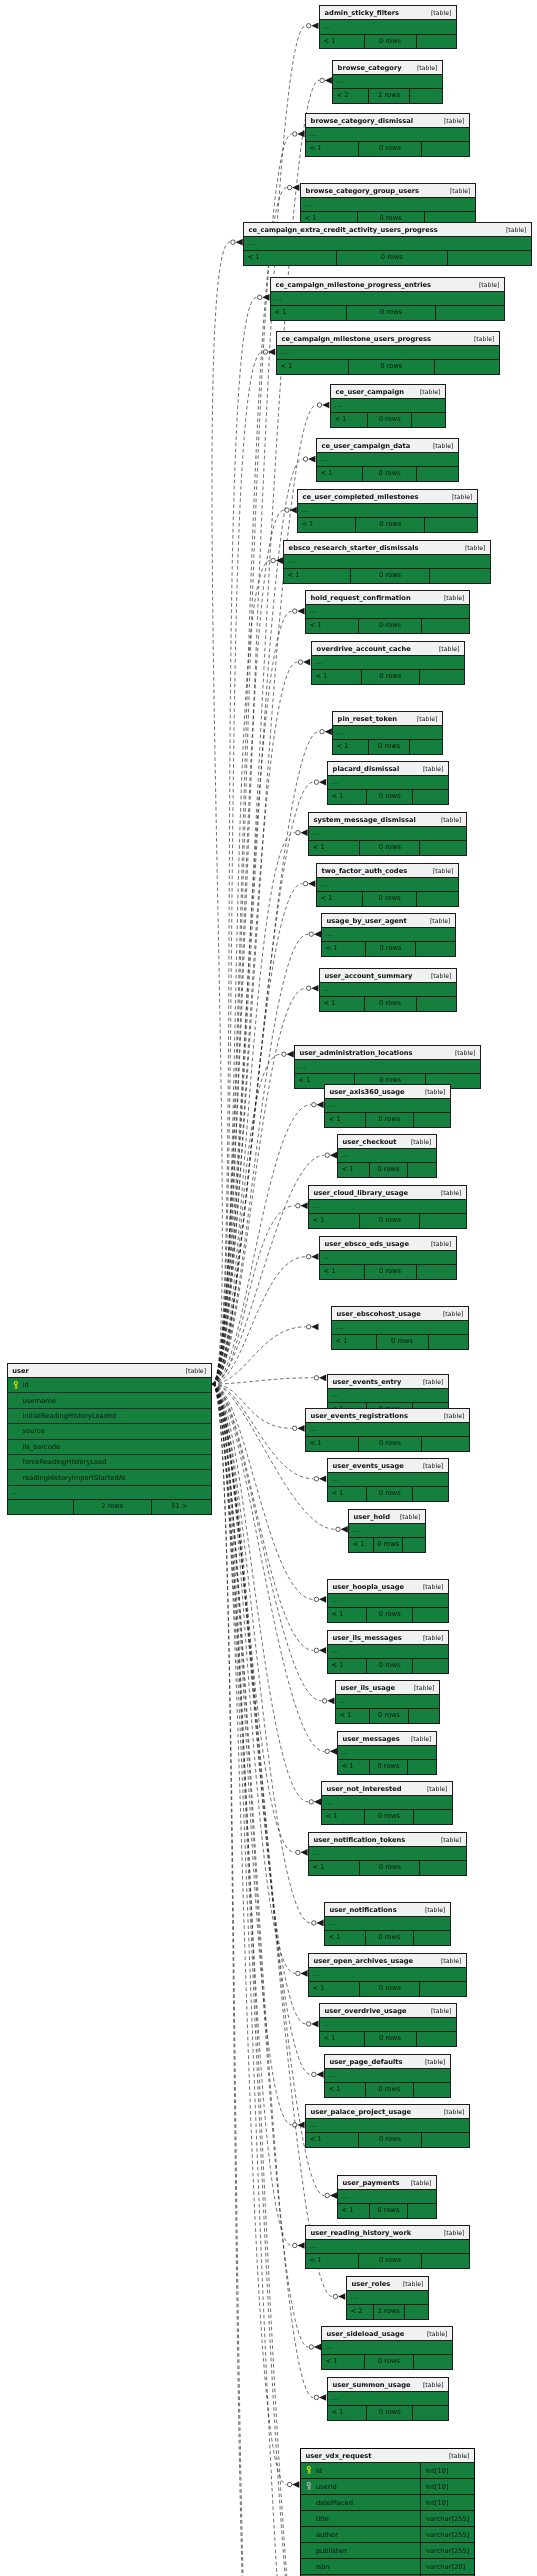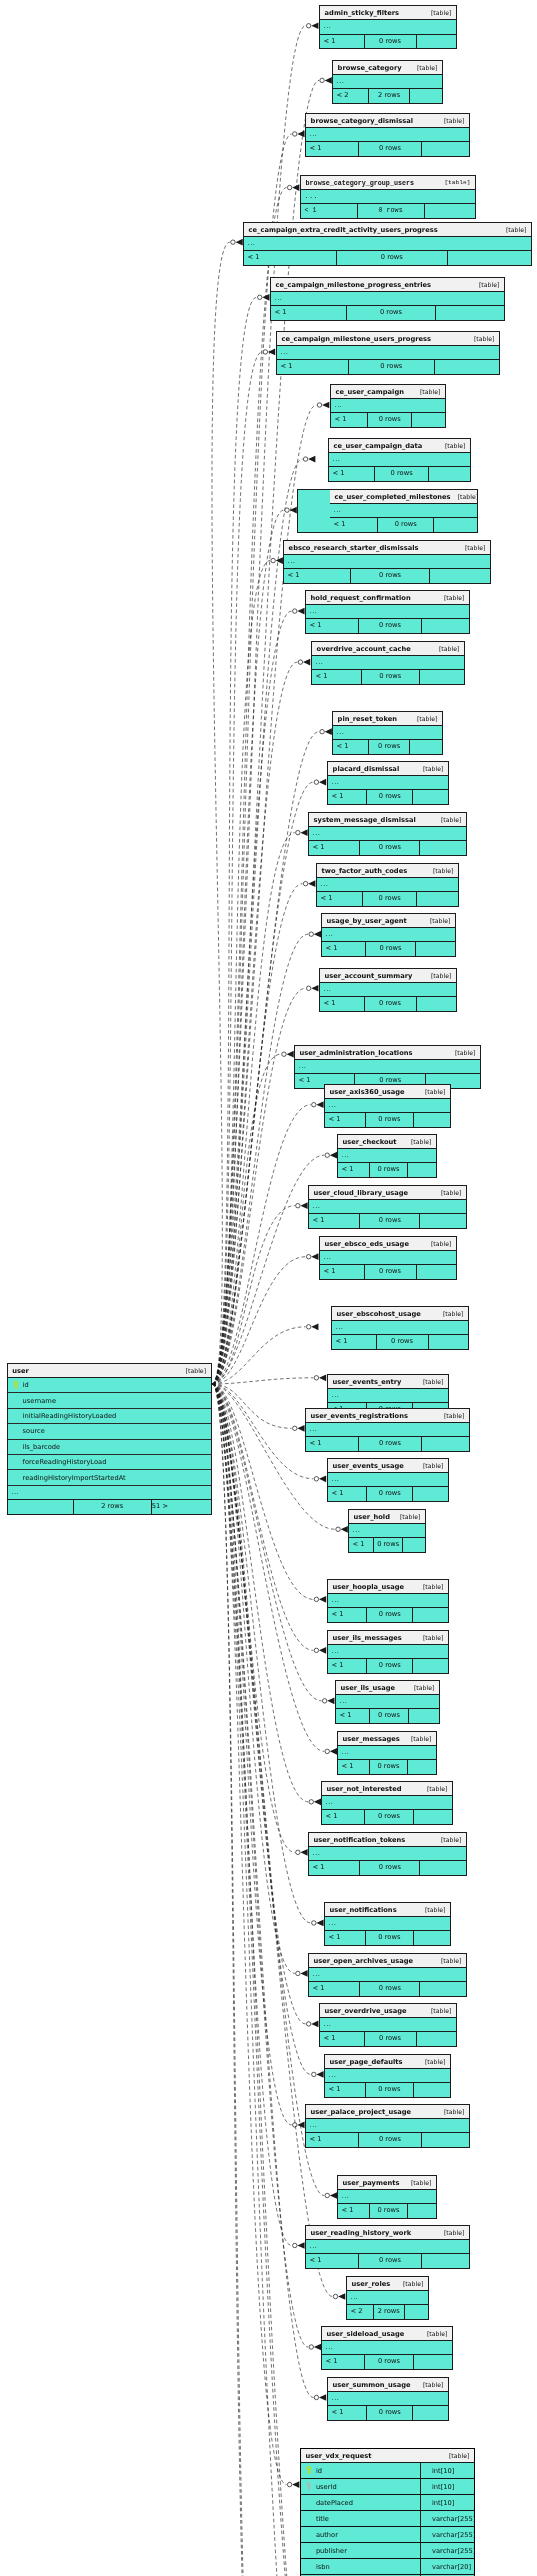--- a/index.html
+++ b/index.html
@@ -1,34 +1,34 @@
 <!DOCTYPE html>
 <html style="font-size:8.2px"><head>
 <meta charset="utf-8">
 <style>
   html,body{margin:0;padding:0;background:#ffffff;}
   body{font-family:"DejaVu Sans","Liberation Sans",sans-serif;color:#111;}
   #canvas{position:relative;width:538px;height:2989px;overflow:hidden;background:#fff;}
   #wires{position:absolute;left:0;top:0;z-index:1;}
-  .tbl{position:absolute;z-index:2;background:#5eead4;border:0.8px solid #1c1c1c;box-sizing:border-box;font-size:6.7px;cursor:pointer;}
+  .tbl{position:absolute;z-index:2;background:#15803d;border:0.8px solid #1c1c1c;box-sizing:border-box;font-size:6.7px;cursor:pointer;}
   .tbl.thick{border-width:1.5px;border-color:#000;}
   .hdr{display:flex;justify-content:space-between;align-items:center;background:#f1f1f1;border-bottom:1px solid #1c1c1c;height:14px;padding:0 4.6px;box-sizing:border-box;white-space:nowrap;}
   .hdr .nm{font-weight:bold;font-size:6.7px;}
   .hdr .tag{font-size:6.2px;font-weight:normal;padding-left:7.2px;}
   .crow{display:flex;align-items:stretch;height:14.4px;border-bottom:0.6px solid #2a2a2a;}
   .tbl.thick .crow{height:15px;border-bottom:0.8px solid #111;}
   .crow:last-of-type{border-bottom:0.8px solid #1c1c1c;}
   .cname{flex:1;display:flex;align-items:center;padding-left:4.6px;gap:3.6px;min-width:0;white-space:nowrap;}
   .kslot{width:6.7px;display:inline-flex;align-items:center;justify-content:center;flex:0 0 6.7px;}
-  .ctype{width:54px;flex:0 0 54px;border-left:0.8px solid #1c1c1c;display:flex;align-items:center;padding-left:11px;box-sizing:border-box;white-space:nowrap;}
+  .ctype{width:54px;flex:0 0 54px;border-left:0.8px solid #1c1c1c;display:flex;align-items:center;padding-left:5px;box-sizing:border-box;white-space:nowrap;}
   .dots{height:13.4px;line-height:13.4px;padding-left:3.6px;border-bottom:0.8px solid #1c1c1c;letter-spacing:0.5px;}
   .ftr{display:flex;height:13.4px;line-height:13px;}
   .ftr .fl{width:32%;padding-left:3.6px;box-sizing:border-box;white-space:nowrap;}
   .ftr .fc{flex:1;text-align:center;border-left:0.8px solid #1c1c1c;border-right:0.8px solid #1c1c1c;white-space:nowrap;}
-  .ftr .fr{width:29%;text-align:left;padding-right:3.6px;box-sizing:border-box;white-space:nowrap;}
+  .ftr .fr{width:29%;text-align:center;padding-right:3.6px;box-sizing:border-box;white-space:nowrap;}
 </style>
 </head>
 <body>
 
 <div id="canvas">
   <svg id="wires" width="538" height="2989" viewBox="0 0 1044 5801">
       <path d="M412,2686 C475,2686 504,50 593,50" fill="none" stroke="#1a1a1a" stroke-width="1.2" stroke-dasharray="7,5"></path>
       <circle cx="599" cy="50" r="4.3" fill="#fff" stroke="#1a1a1a" stroke-width="1.4"></circle>
       <polygon points="604,50 618,43.5 618,56.5" fill="#1a1a1a"></polygon>
       <path d="M412,2686 C475,2686 530,156 619,156" fill="none" stroke="#1a1a1a" stroke-width="1.2" stroke-dasharray="7,5"></path>
@@ -273,21 +273,21 @@
         <span class="nm">browse_category_dismissal</span>
         <span class="tag">[table]</span>
       </div>
       <div class="dots">...</div>
       <div class="ftr">
         <span class="fl">&lt; 1</span>
         <span class="fc">0 rows</span>
         <span class="fr"></span>
       </div>
     </div>
-    <div class="tbl" style="left: 300px; top: 175px; width: 176px; font-family: Liberation Mono, monospace;">
+    <div class="tbl" style="left: 300px; top: 183px; width: 176px;">
       <div class="hdr">
         <span class="nm">browse_category_group_users</span>
         <span class="tag">[table]</span>
       </div>
       <div class="dots">...</div>
       <div class="ftr">
         <span class="fl">&lt; 1</span>
         <span class="fc">0 rows</span>
         <span class="fr"></span>
       </div>
@@ -333,33 +333,33 @@
         <span class="nm">ce_user_campaign</span>
         <span class="tag">[table]</span>
       </div>
       <div class="dots">...</div>
       <div class="ftr">
         <span class="fl">&lt; 1</span>
         <span class="fc">0 rows</span>
         <span class="fr"></span>
       </div>
     </div>
-    <div class="tbl" style="left: 316px; top: 438px; width: 143px; margin-left: 12px;">
+    <div class="tbl" style="left: 316px; top: 438px; width: 143px;">
       <div class="hdr">
         <span class="nm">ce_user_campaign_data</span>
         <span class="tag">[table]</span>
       </div>
       <div class="dots">...</div>
       <div class="ftr">
         <span class="fl">&lt; 1</span>
         <span class="fc">0 rows</span>
         <span class="fr"></span>
       </div>
     </div>
-    <div class="tbl" style="left: 297px; top: 489px; width: 181px; padding-left: 32px;">
+    <div class="tbl" style="left: 297px; top: 489px; width: 181px;">
       <div class="hdr">
         <span class="nm">ce_user_completed_milestones</span>
         <span class="tag">[table]</span>
       </div>
       <div class="dots">...</div>
       <div class="ftr">
         <span class="fl">&lt; 1</span>
         <span class="fc">0 rows</span>
         <span class="fr"></span>
       </div>

